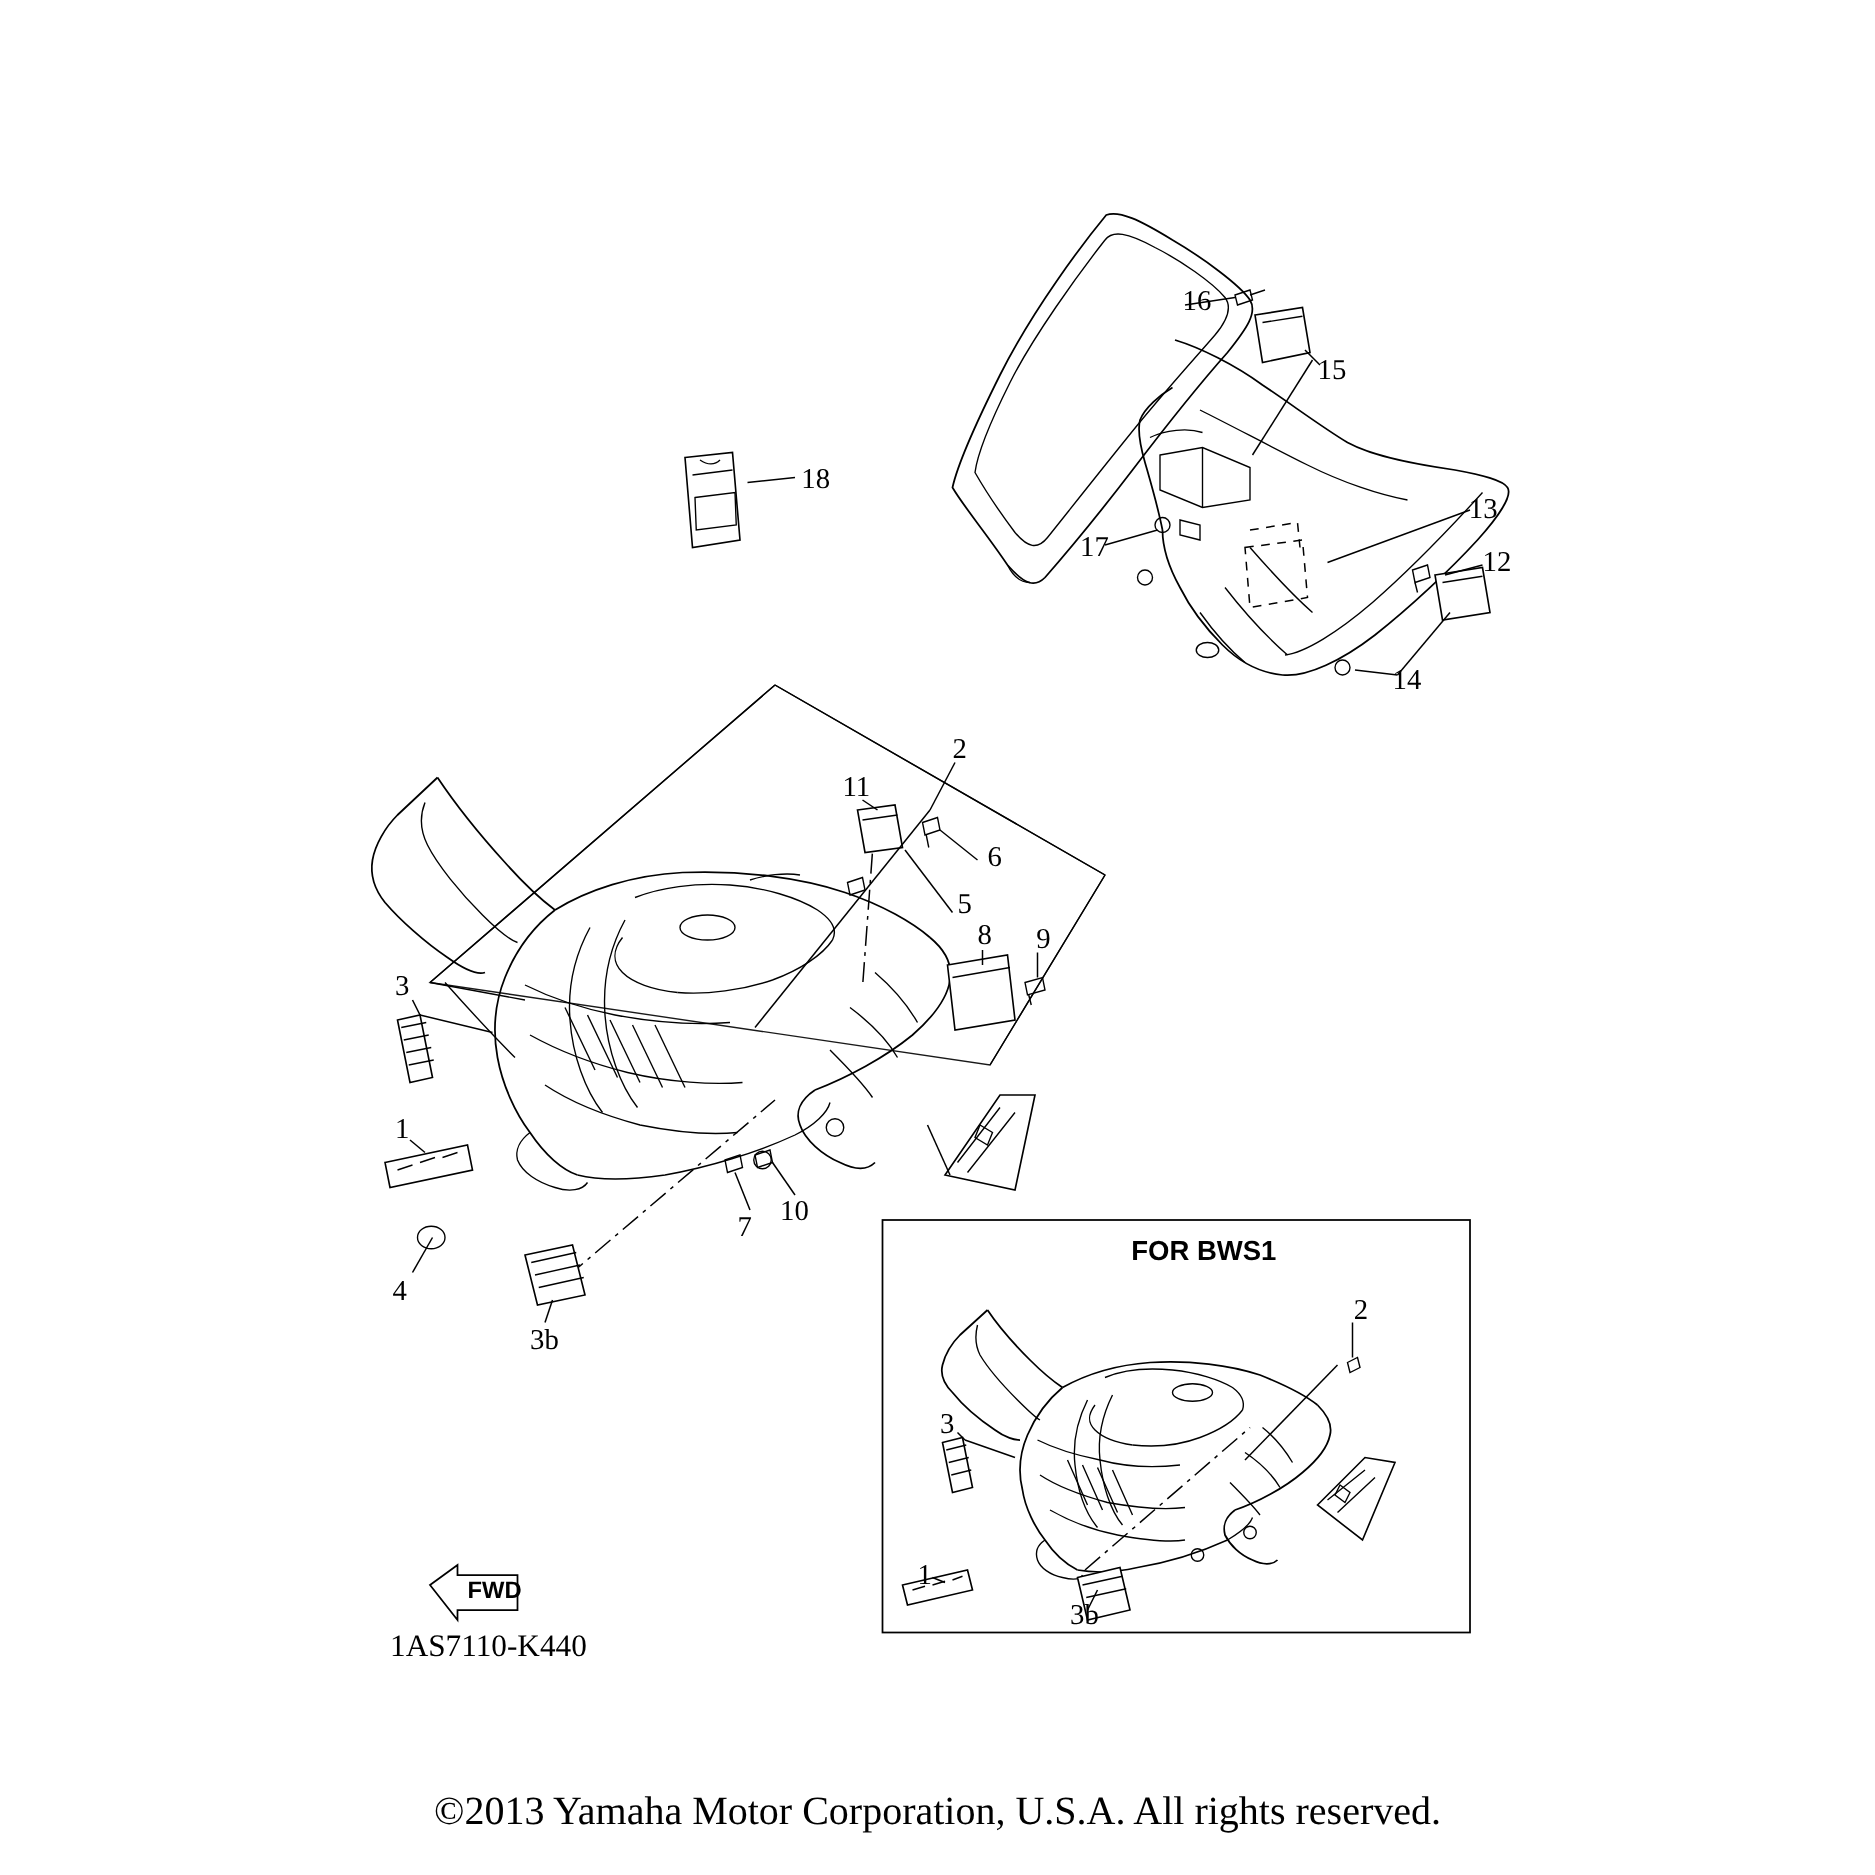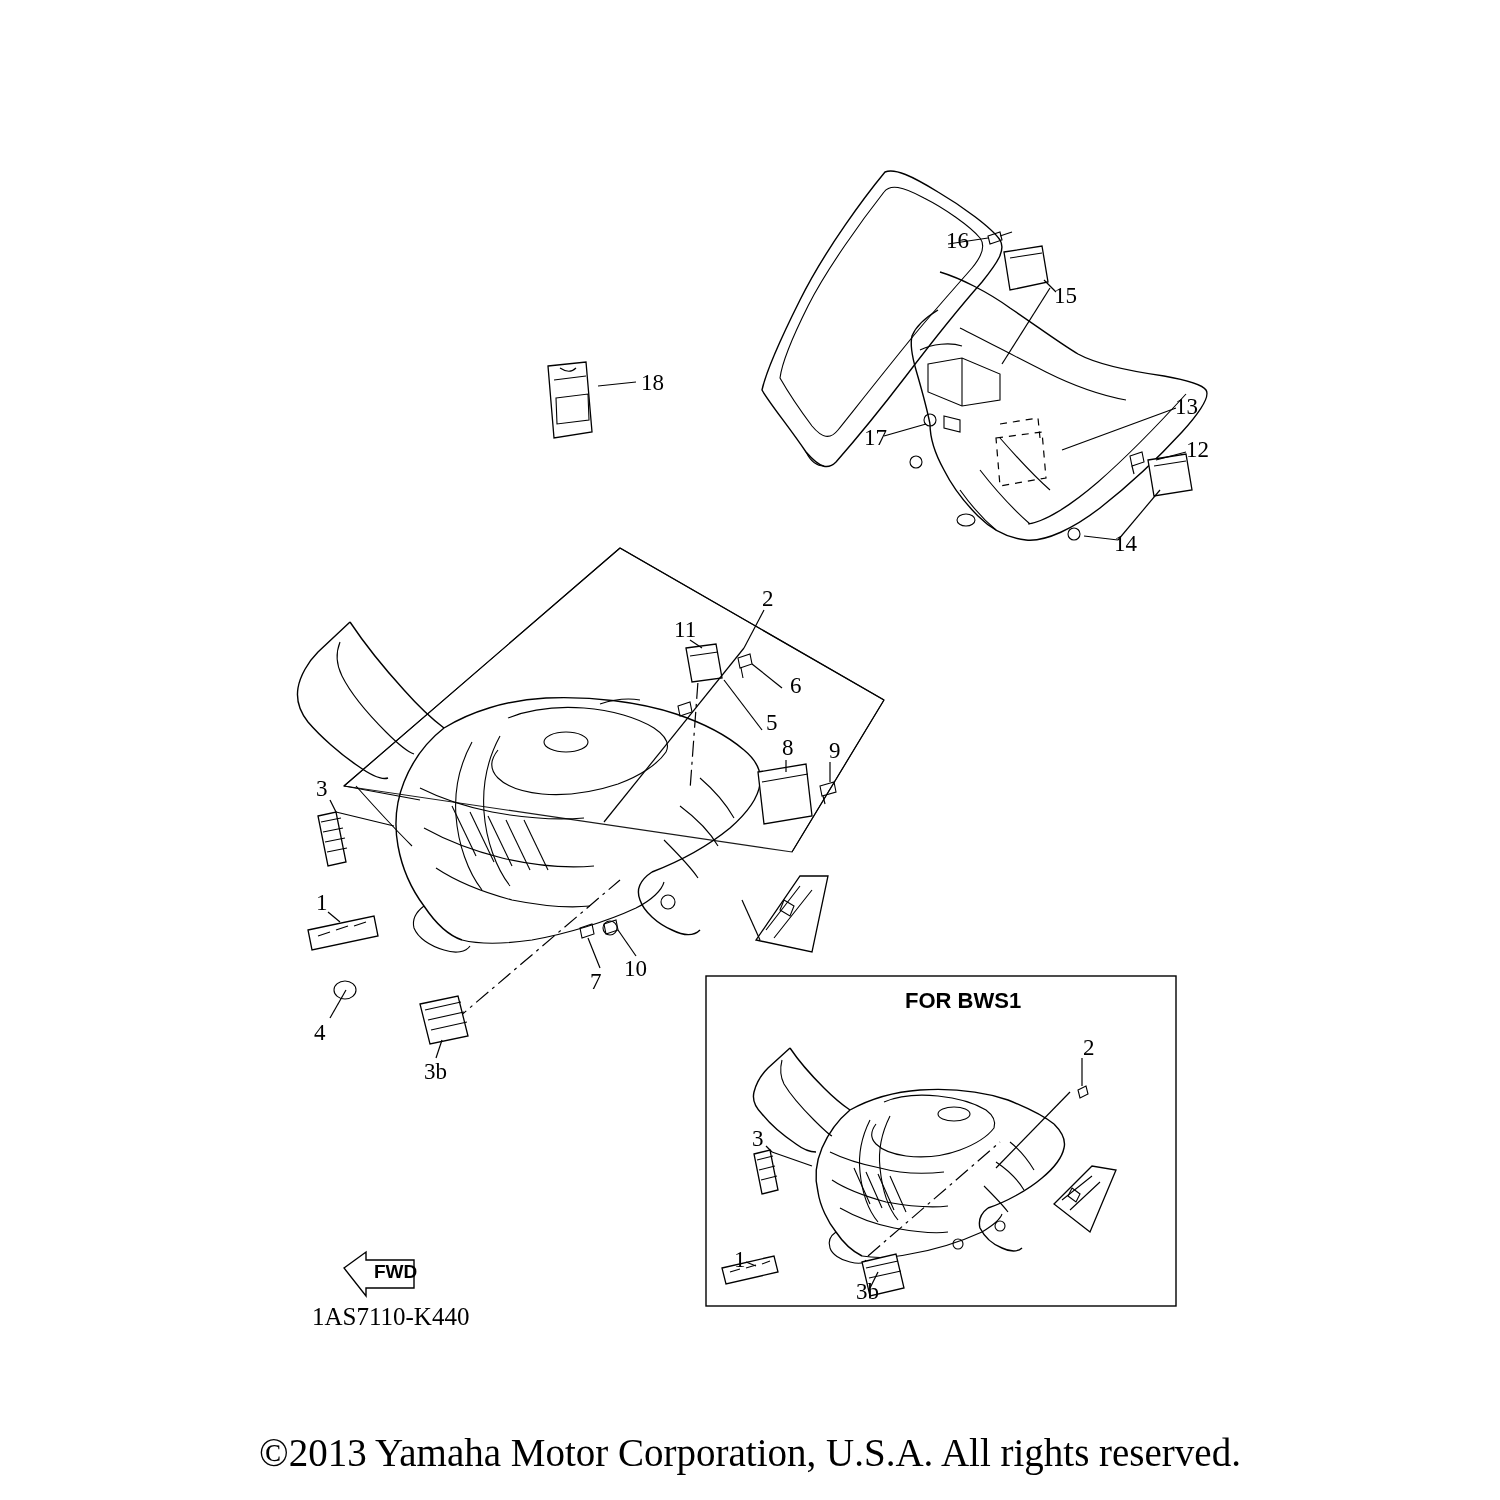--- a/index.html
+++ b/index.html
@@ -48,21 +48,21 @@
     font-weight: bold;
     fill: #000;
   }
   .copyright {
     position: absolute;
     left: 0;
     top: 1430px;
     width: 1500px;
     text-align: center;
     font-family: "Liberation Serif", serif;
-    font-size: 39px;
+    font-size: 32px;
     color: #000;
   }
   .ln { stroke: #000; stroke-width: 1.4; fill: none; }
   .ln-thin { stroke: #000; stroke-width: 1.1; fill: none; }
   .ln-dash { stroke: #000; stroke-width: 1.2; fill: none; stroke-dasharray: 7 6; }
   .ln-dashdot { stroke: #000; stroke-width: 1.2; fill: none; stroke-dasharray: 16 5 3 5; }
   .ln-lead { stroke: #000; stroke-width: 1.2; fill: none; }
   .fillw { fill: #ffffff; stroke: #000; stroke-width: 1.3; }
 </style>
 </head>

